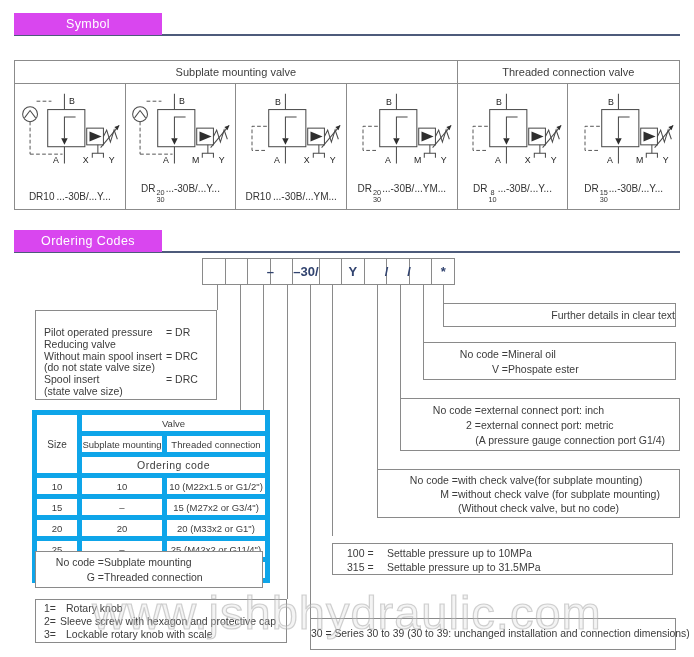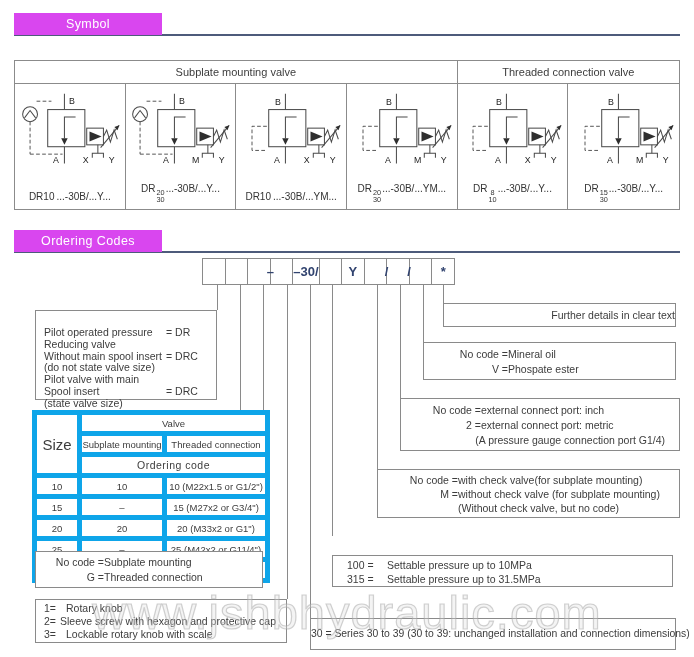--- a/index.html
+++ b/index.html
@@ -52,34 +52,34 @@
   .bc{white-space:nowrap;}
   .bl{flex:1;white-space:nowrap;}
   #box-type{left:35px;top:310px;width:182px;height:90px;padding:16px 8px;line-height:11.8px;}
   #box-type .tl{white-space:nowrap;}
   #box-type .tc{margin-left:auto;width:42px;text-align:left;white-space:nowrap;}
   #box-mounting{left:35px;top:551px;width:228px;height:37px;padding:3px 10px 0 4px;line-height:15px;}
   #box-mounting .bc{width:64px;text-align:right;}
   #box-knob{left:35px;top:599px;width:252px;height:44px;padding:2px 10px 0 8px;line-height:13.2px;}
   #box-knob .bc{width:22px;text-align:left;}
   #box-series{left:310px;top:618px;width:366px;height:32px;line-height:30px;text-align:center;font-size:10.4px;white-space:nowrap;}
-  #box-pressure{left:332px;top:555px;width:341px;height:32px;padding:2px 20px 0 14px;line-height:14px;}
+  #box-pressure{left:332px;top:543px;width:341px;height:32px;padding:2px 20px 0 14px;line-height:14px;}
   #box-pressure .bc{width:40px;text-align:left;}
   #box-check{left:377px;top:469px;width:303px;height:49px;padding:3px 12px 0 10px;line-height:14px;}
   #box-check .bc{width:70px;text-align:right;}
   #box-port{left:400px;top:398px;width:280px;height:53px;padding:4px 14px 0 10px;line-height:15.2px;}
   #box-port .bc{width:70px;text-align:right;}
   #box-oil{left:423px;top:342px;width:253px;height:38px;padding:4px 14px 0 12px;line-height:15px;}
   #box-oil .bc{width:72px;text-align:right;}
   #box-details{left:443px;top:303px;width:233px;height:24px;line-height:22px;text-align:right;}
   
   #sizetable{position:absolute;left:32px;top:410px;border-collapse:collapse;background:#fff;}
   #sizetable td{border:5px solid #0ea5e9;text-align:center;padding:0;font-size:9.5px;color:#3c3c3c;height:16px;white-space:nowrap;}
   #sizetable .c1{width:40px;} #sizetable .c2{width:80px;} #sizetable .c3{width:98px;}
-  #sizetable .size-h{font-size:15px;}
+  #sizetable .size-h{font-size:10px;}
   #sizetable .ord{font-size:10.5px;letter-spacing:.5px;}
   
   #watermark{position:absolute;left:0;right:0;top:585px;z-index:50;text-align:center;
              font-size:47px;letter-spacing:1px;white-space:nowrap;pointer-events:none;
              color:rgba(220,220,220,0.30);-webkit-text-stroke:1.2px rgba(165,165,165,0.5);}
 </style>
 </head>
 <body>
 
 <div id="page">
@@ -245,24 +245,20 @@
       </div>
     <div class="brow">
         <span class="tl">Without main spool insert</span>
         <span class="tc">= DRC</span>
       </div>
     <div class="brow">
         <span class="tl">(do not state valve size)</span>
         <span class="tc"></span>
       </div>
     <div class="brow">
-        <span class="tl">Pilot valve with main</span>
-        <span class="tc"></span>
-      </div>
-    <div class="brow">
         <span class="tl">Spool insert</span>
         <span class="tc">= DRC</span>
       </div>
     <div class="brow">
         <span class="tl">(state valve size)</span>
         <span class="tc"></span>
       </div>
   </div>
 
   <table id="sizetable">

